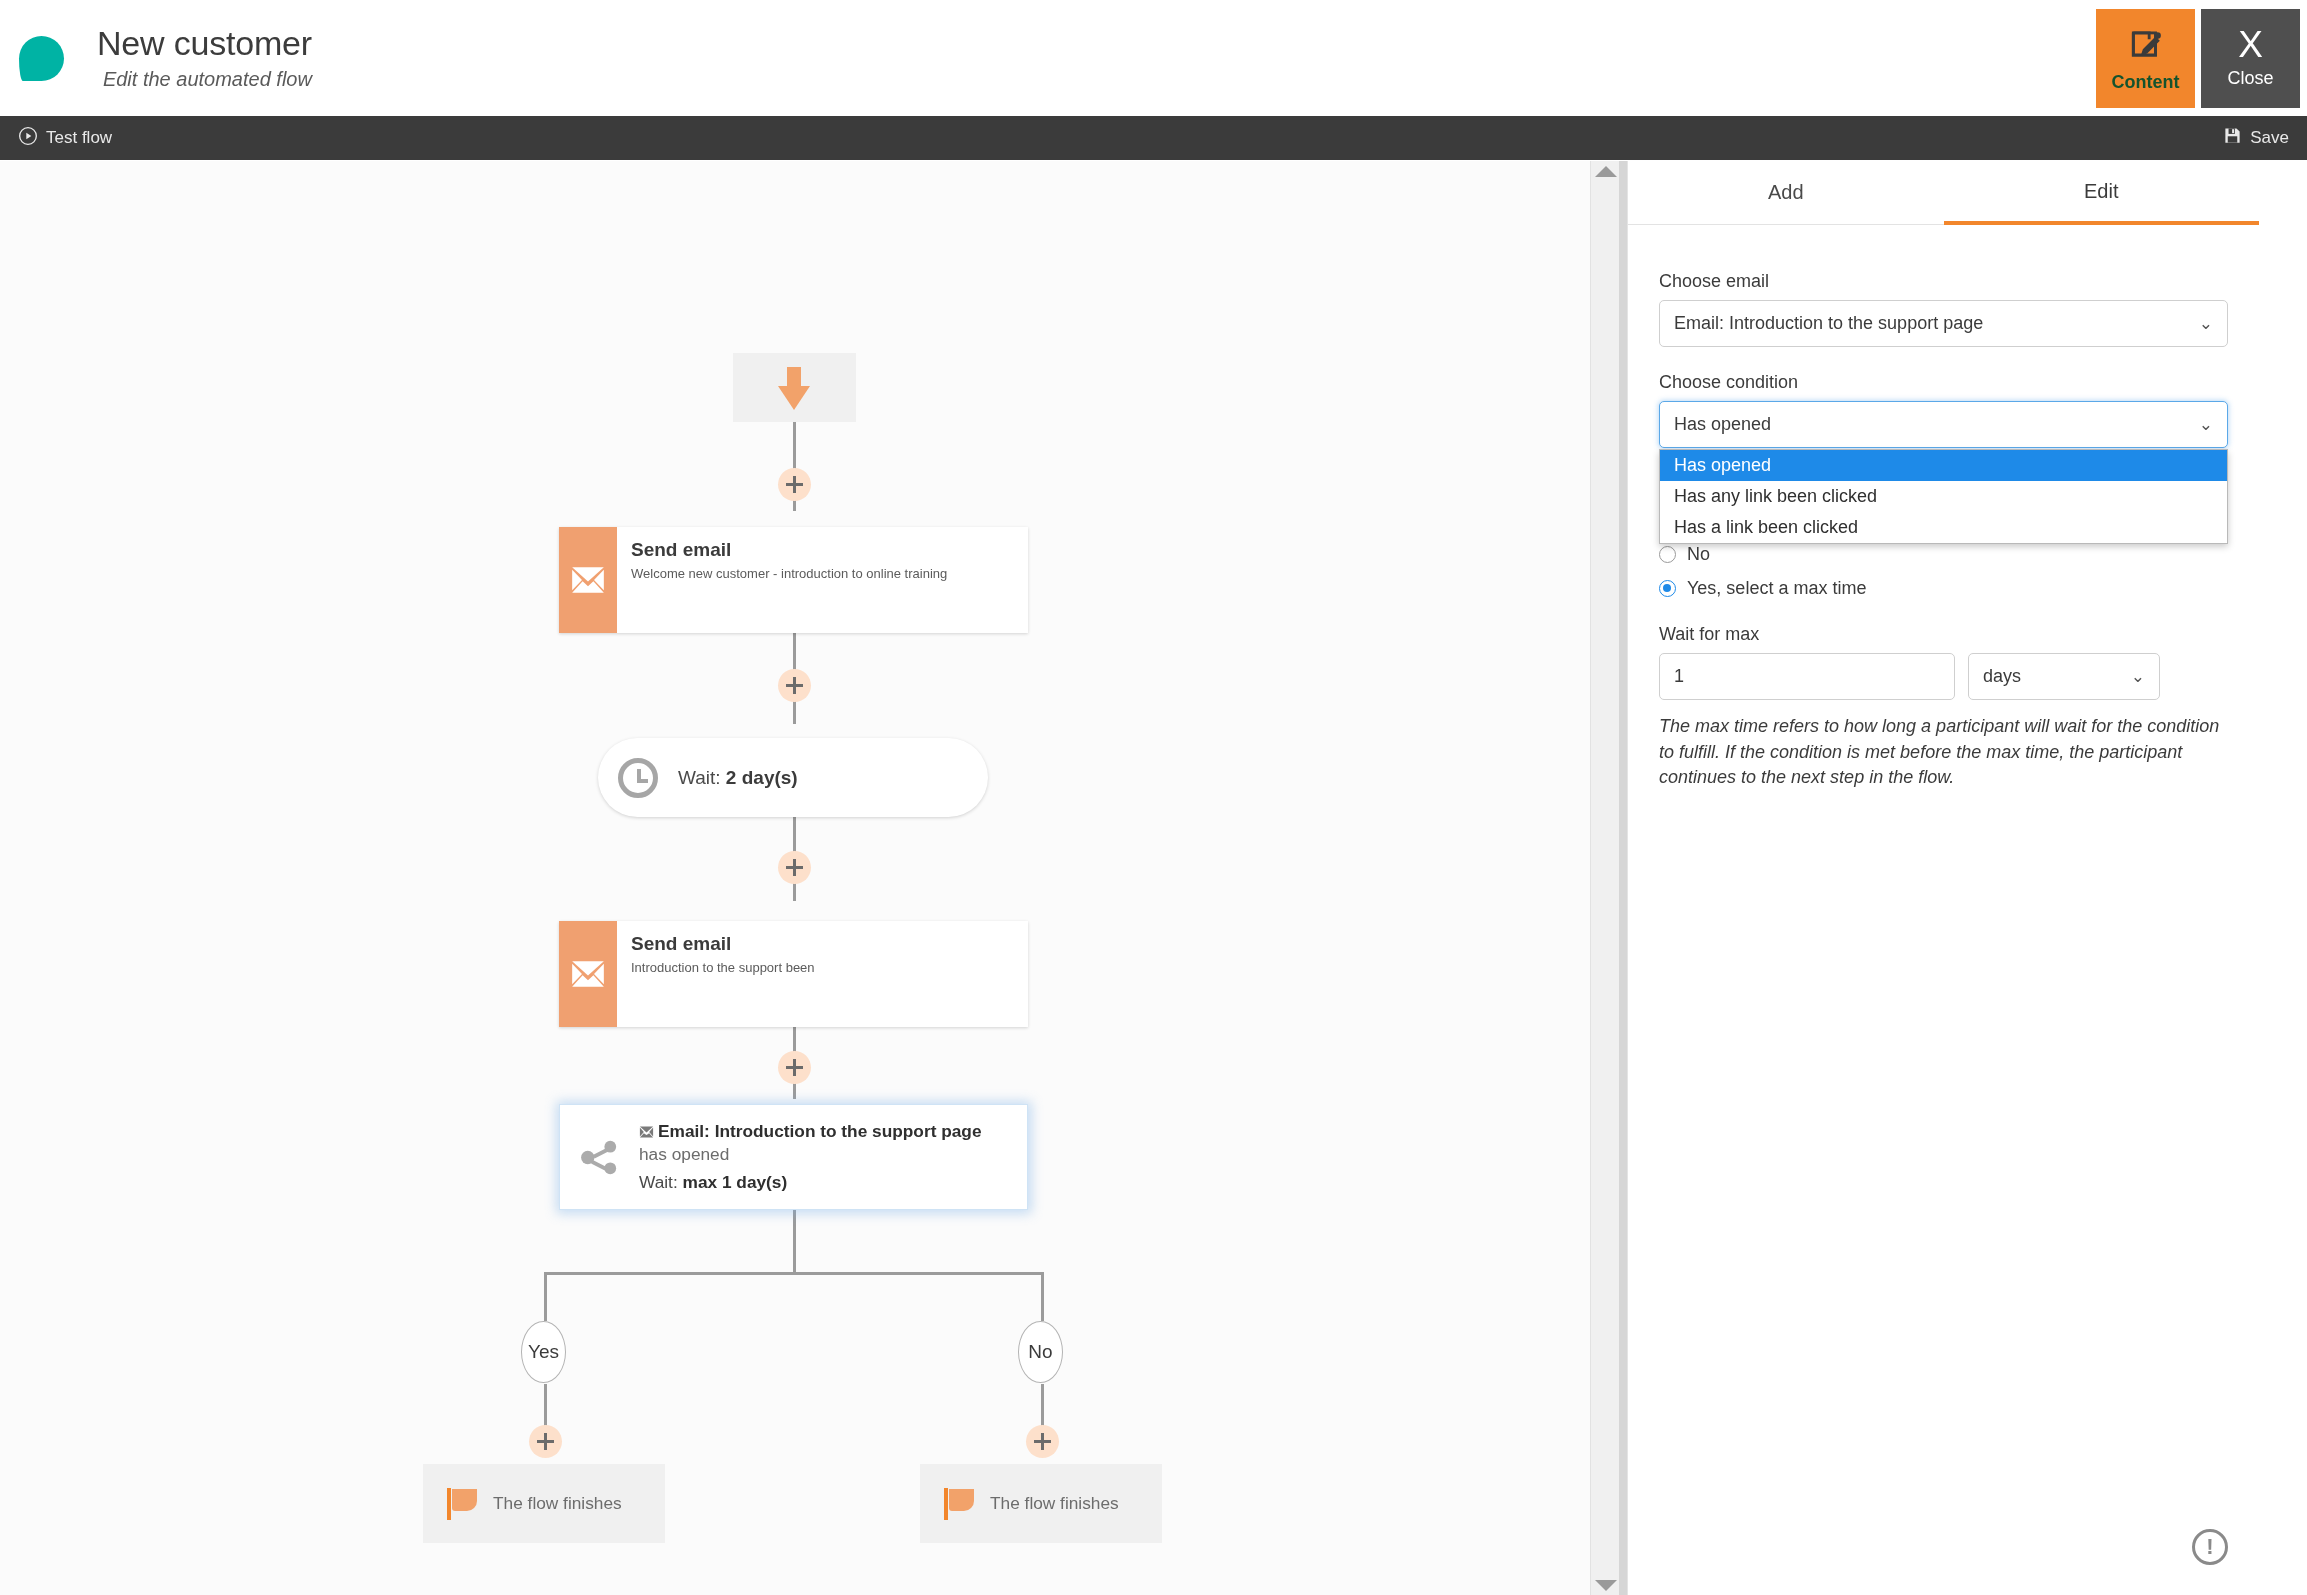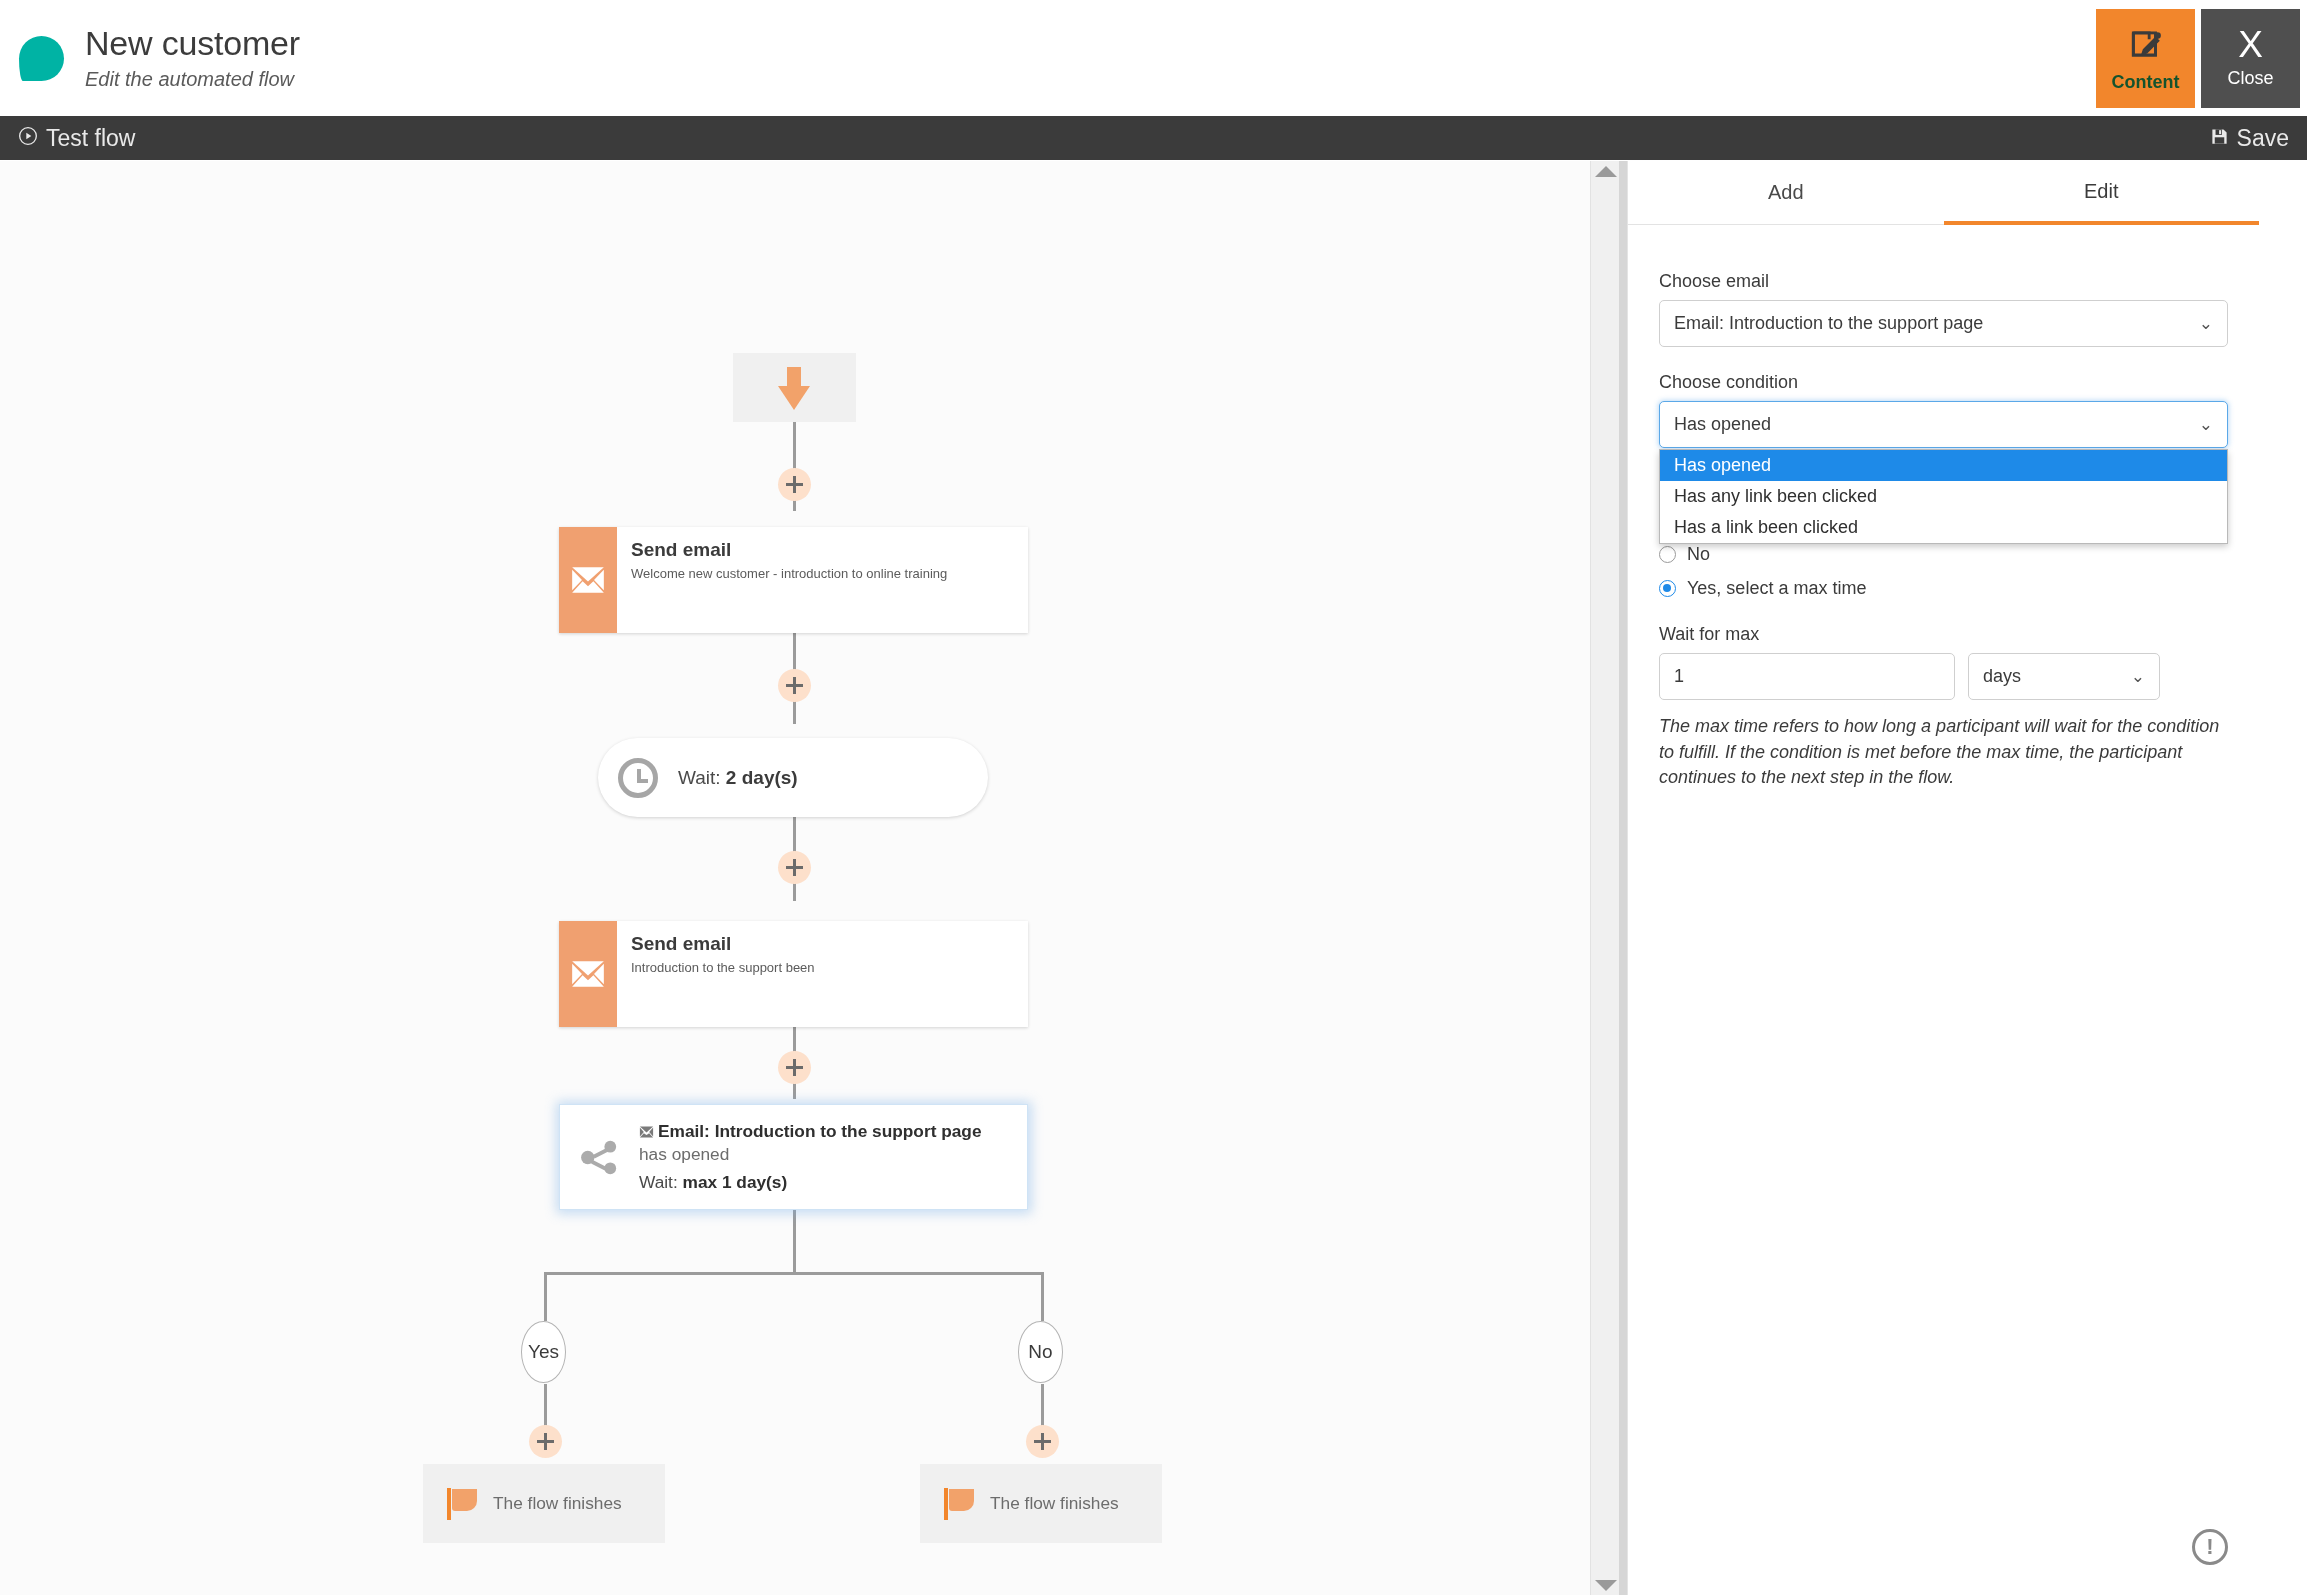--- a/index.html
+++ b/index.html
@@ -15,21 +15,21 @@
   .header {
     position: absolute; left: 0; top: 0; width: 2307px; height: 116px;
     background: #ffffff; display: flex; align-items: stretch;
   }
   .brand { display: flex; align-items: center; padding-left: 19px; }
   .logo-bubble {
     width: 45px; height: 45px; background: #00b3a4;
     border-radius: 50% 50% 50% 4px / 50% 50% 50% 50%;
     transform: rotate(0deg); flex: none;
   }
-  .brand-text { margin-left: 21px; }
+  .brand-text { margin-left: 33px; text-align: right; }
   .brand-title {
     font-size: 34px; color: #3c3c3c; font-weight: 400;
     line-height: 1.05; letter-spacing: -0.2px;
   }
   .brand-sub {
     font-size: 20px; color: #5a5a5a; font-style: italic;
     margin-top: 6px; line-height: 1.1;
   }
   .header-actions {
     position: absolute; right: 0; top: 9px; height: 99px;
@@ -50,21 +50,21 @@
   }
 
   
   .toolbar {
     position: absolute; left: 0; top: 116px; width: 2307px; height: 44px;
     background: #3b3b3b; display: flex; align-items: center;
     justify-content: space-between; padding: 0 18px;
   }
   .tb-item {
     display: flex; align-items: center; gap: 8px;
-    color: #e9e9e9; font-size: 23px; cursor: pointer; user-select: none;
+    color: #e9e9e9; font-size: 17px; cursor: pointer; user-select: none;
   }
 
   
   .canvas {
     position: absolute; left: 0; top: 161px; width: 1590px; height: 1435px;
     background: #fbfbfb; overflow: hidden;
   }
   .scrollbar {
     position: absolute; left: 1590px; top: 161px; width: 30px; height: 1435px;
     background: #f0f0f0; border-left: 0.5px solid #e2e2e2;

